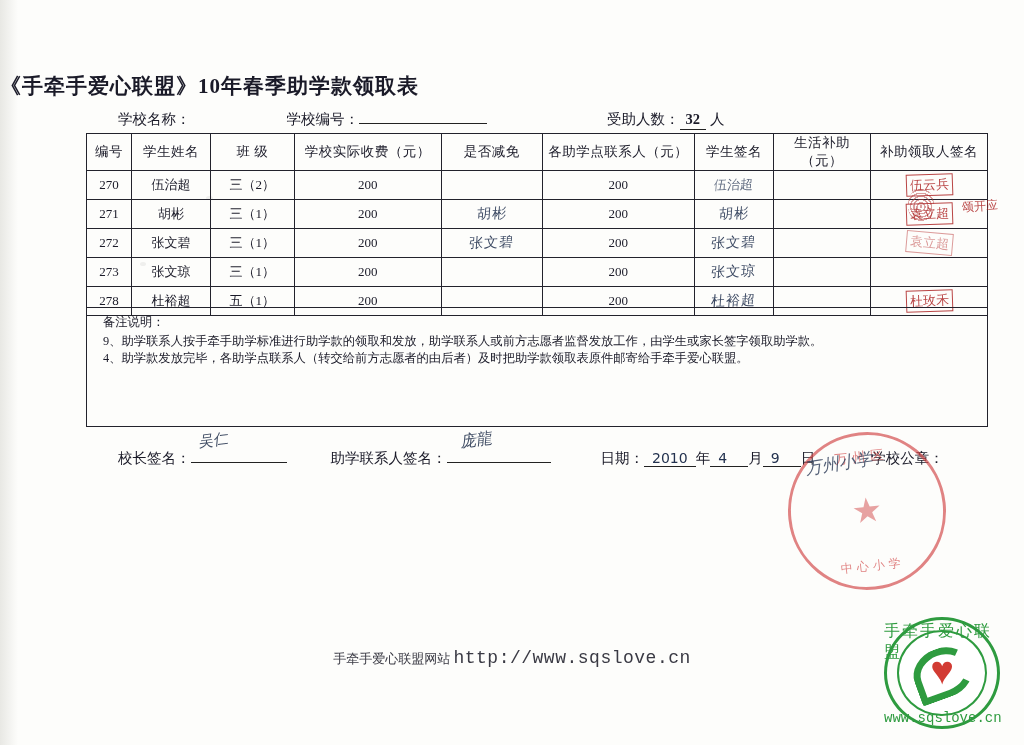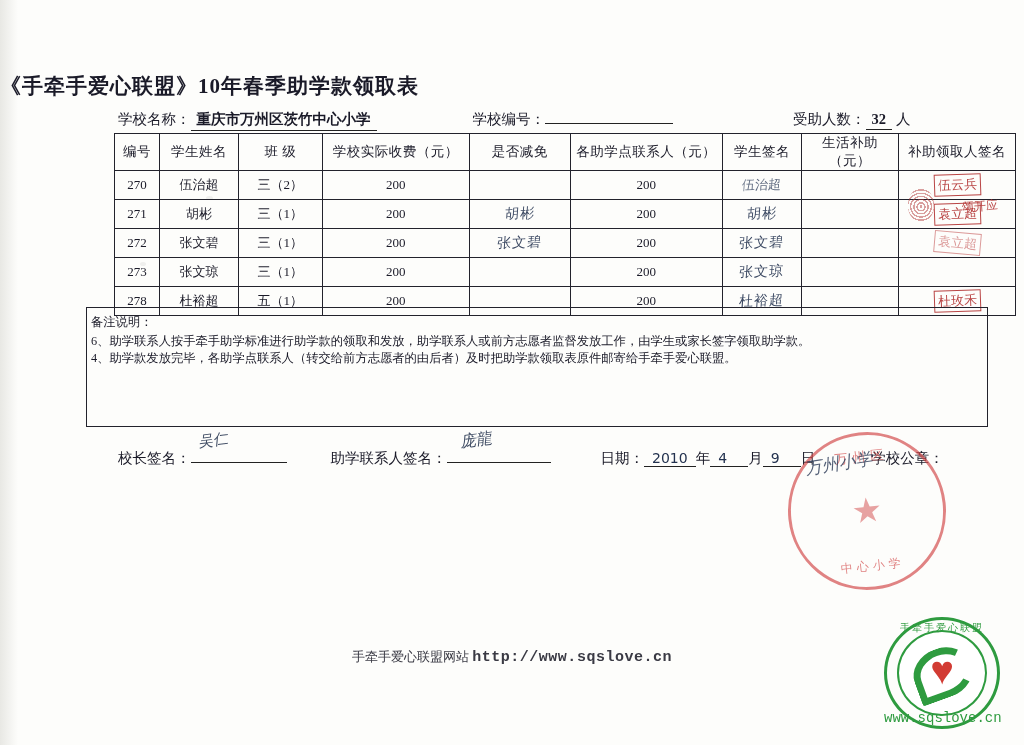--- a/index.html
+++ b/index.html
@@ -70,21 +70,20 @@
   .blank-mid { display: inline-block; width: 128px; border-bottom: 1px solid #222; height: 15px; }
 
   
   table.main {
     position: absolute;
     top: 133px;
     left: 86px;
     width: 902px;
     border-collapse: collapse;
     font-size: 13px;
-    margin-left: 28px;
   }
   table.main th, table.main td {
     border: 1px solid #22222c;
     text-align: center;
     vertical-align: middle;
     height: 28px;
     padding: 0 2px;
     font-weight: normal;
   }
   table.main thead th {
@@ -123,21 +122,21 @@
 
   
   .notes {
     position: absolute;
     top: 307px;
     left: 86px;
     width: 902px;
     height: 120px;
     border: 1px solid #22222c;
     box-sizing: border-box;
-    padding: 6px 10px 4px 4px;
+    padding: 6px 10px 4px 16px;
     font-size: 12.3px;
     line-height: 17.5px;
   }
   .notes .n-title { margin-bottom: 1px; }
   .notes p { margin: 0; text-indent: 0; }
 
   
   .footer {
     position: absolute;
     top: 445px;
@@ -268,23 +267,22 @@
     top: 648px;
     left: 0;
     width: 1024px;
     text-align: center;
     font-size: 13px;
     color: #3a3a44;
     font-family: "Liberation Serif", serif;
   }
   .site-line .url {
     font-family: "Liberation Mono", monospace;
-    font-size: 15px;
+    font-size: 18px;
     letter-spacing: 0.5px;
-    font-weight: bold;
   }
 
   
   .logo {
     position: absolute;
     right: 24px; bottom: 16px;
     width: 116px; height: 112px;
   }
   .logo-ring {
     position: absolute;
@@ -314,23 +312,22 @@
     width: 60px; height: 50px;
     border: 7px solid #2e9b3f;
     border-radius: 50% 50% 50% 6%;
     border-right-color: transparent;
     transform: rotate(-20deg);
     box-sizing: border-box;
   }
   .logo-arc-top {
     position: absolute;
     top: 4px; left: 0; width: 100%;
-    text-align: center;
     color: #2e9b3f;
-    font-size: 10px;
+    font-size: 16px;
     letter-spacing: 2px;
   }
   .logo-arc-bot {
     position: absolute;
     bottom: 3px; left: 0; width: 100%;
     text-align: center;
     color: #2e9b3f;
     font-size: 14px;
     font-family: "Liberation Mono", monospace;
   }
@@ -348,21 +345,20 @@
   <div class="scan-edge-left"></div>
   <div class="scan-edge-right"></div>
 
   <div class="smudge" style="left:206px;top:196px;width:7px;height:4px;"></div>
   <div class="smudge" style="left:140px;top:262px;width:6px;height:4px;"></div>
 
   <div class="title">《手牵手爱心联盟》10年春季助学款领取表</div>
 
   <div class="header-row">
     <span class="hdr-label">学校名称：</span>
-    <span class="hdr-val hdr-underline">重庆市万州区茨竹中心小学</span>
     <span class="gap-a"></span>
     <span class="hdr-label">学校编号：</span>
     <span class="blank-mid"></span>
     <span class="gap-b"></span>
     <span class="hdr-label">受助人数：</span>
     <span class="hdr-val hdr-underline">32</span>
     <span class="hdr-label" style="padding-left:4px">人</span>
   </div>
 
   <table class="main">
@@ -436,21 +432,21 @@
         <td><span class="red-box-sign">杜玫禾</span></td>
       </tr>
     </tbody>
   </table>
 
   <div class="fingerprint"></div>
   <div class="red-margin-note">颂开应</div>
 
   <div class="notes">
     <p class="n-title">备注说明：</p>
-    <p>6、助学联系人按手牵手助学标准进行助学款的领取和发放，助学联系人或前方志愿者监督发放工作，由学生或家长签字领取助学款。</p>
+    <p>9、助学联系人按手牵手助学标准进行助学款的领取和发放，助学联系人或前方志愿者监督发放工作，由学生或家长签字领取助学款。</p>
     <p>4、助学款发放完毕，各助学点联系人（转交给前方志愿者的由后者）及时把助学款领取表原件邮寄给手牵手爱心联盟。</p>
   </div>
 
   <div class="footer">
     <span>校长签名：</span>
     <span class="sig-slot">
       <span class="scribble" style="left:8px;top:-14px;font-size:15px;">吴仁</span>
     </span>
     <span style="width:44px"></span>
     <span>助学联系人签名：</span>

